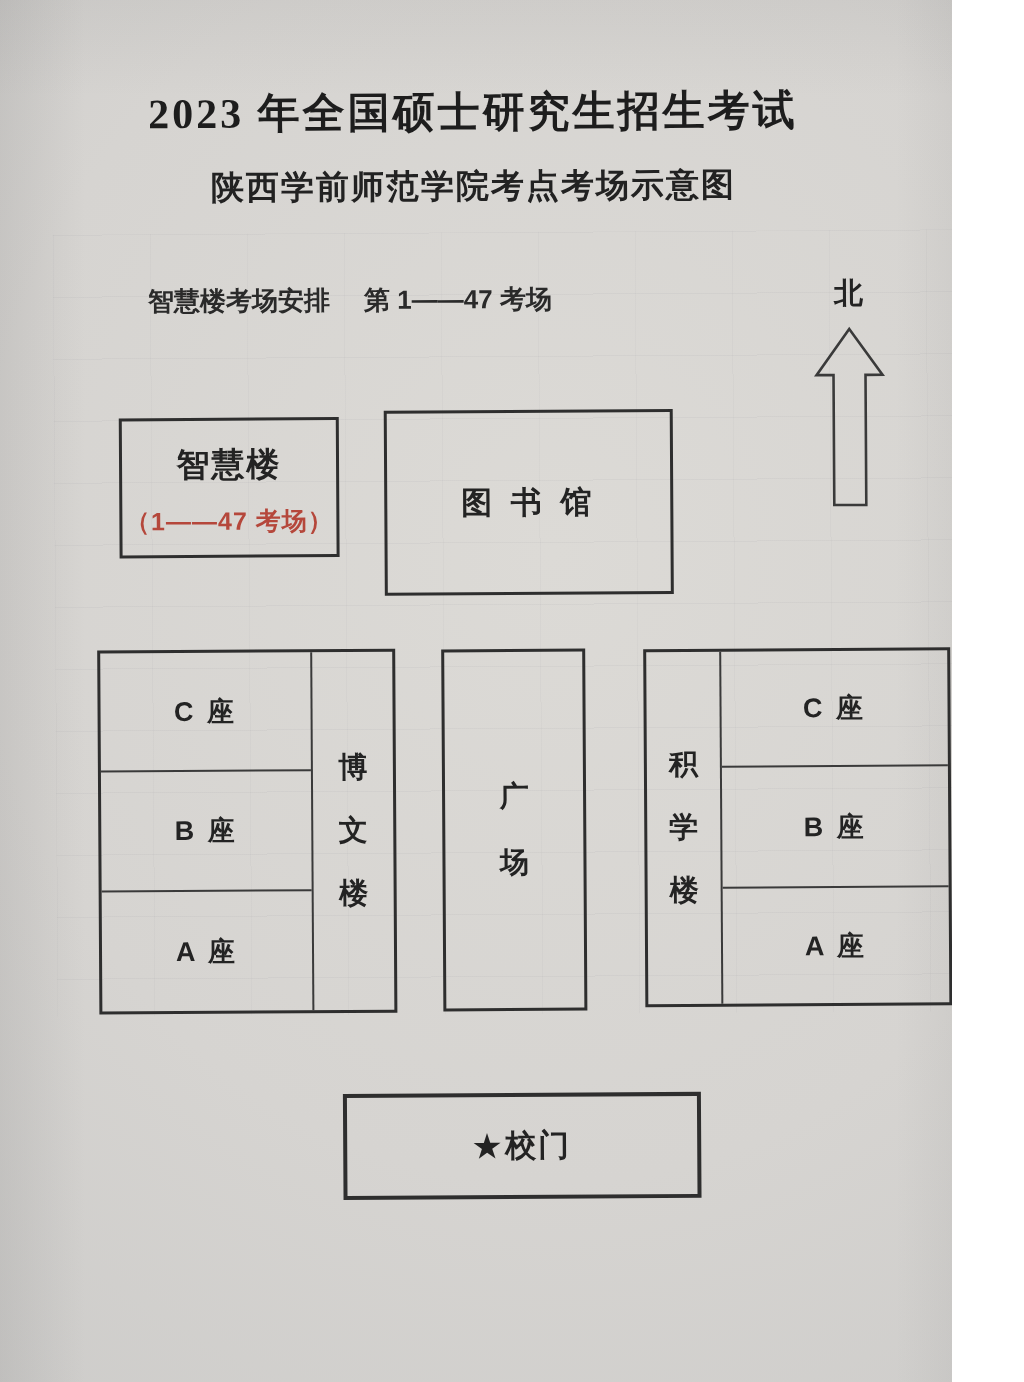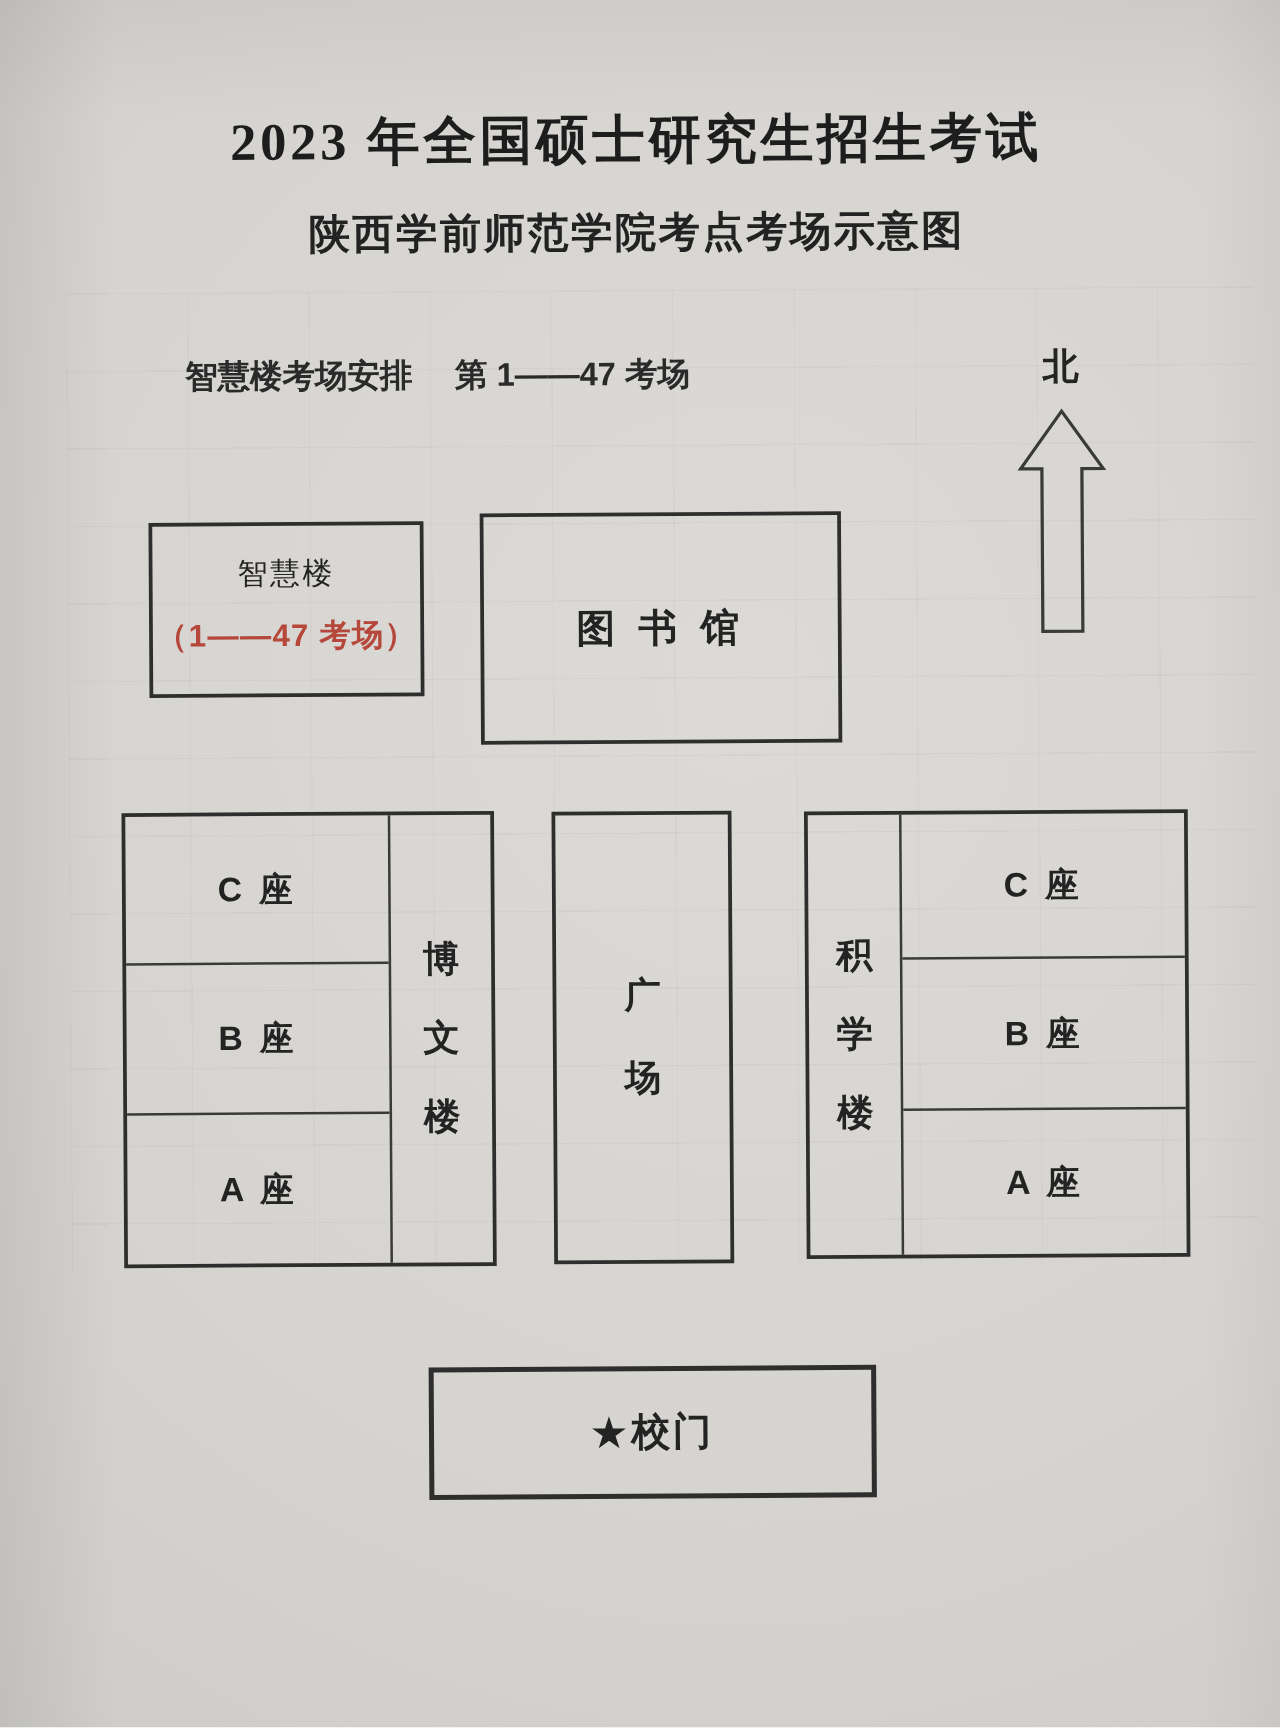--- a/index.html
+++ b/index.html
@@ -1,17 +1,17 @@
 <!DOCTYPE html>
 <html><head>
 <meta charset="utf-8">
 <style>
   html,body { margin:0; padding:0; }
   .page {
-    position:relative; width:1024px; height:1382px; overflow:hidden;
+    position:relative; width:952px; height:1382px; overflow:hidden;
     background:
       linear-gradient(90deg, rgba(70,70,72,0.10) 0%, rgba(70,70,72,0.0) 9%),
       linear-gradient(180deg, rgba(70,70,72,0.06) 0%, rgba(70,70,72,0.0) 7%),
       linear-gradient(270deg, rgba(70,70,72,0.05) 0%, rgba(70,70,72,0.0) 6%),
       radial-gradient(125% 95% at 58% 40%, #dcdad6 0%, #d6d4d1 48%, #cccbc9 85%, #c5c4c2 100%);
     font-family:"Liberation Sans", sans-serif;
     color:#232323;
   }
   .content { position:absolute; inset:0; transform:rotate(-0.35deg); transform-origin:512px 620px; }
 
@@ -36,21 +36,21 @@
   .note-row { position:absolute; top:282px; left:150px; font-size:26px; font-weight:bold; color:#2a2a2a; }
   .note-range { margin-left:34px; }
 
   .north-label { position:absolute; top:276px; left:836px; font-size:29px; font-weight:bold; }
   .north-arrow { position:absolute; top:328px; left:815px; }
 
   .bbox { position:absolute; border:3px solid #2e2e2e; box-sizing:border-box; }
 
   .zhihui { left:120px; top:416px; width:220px; height:140px;
     display:flex; flex-direction:column; align-items:center; padding-top:22px; gap:17px; }
-  .zhihui-name { font-size:24px; font-weight:normal; letter-spacing:2px; }
+  .zhihui-name { font-size:33px; font-weight:bold; letter-spacing:2px; }
   .zhihui-rooms { font-size:25px; font-weight:bold; color:#b5473b; letter-spacing:1px; }
 
   .library { left:385px; top:410px; width:289px; height:185px;
     display:flex; align-items:center; justify-content:center;
     font-size:31px; font-weight:bold; letter-spacing:5px; }
 
   .wing { display:flex; }
   .sections { flex:1 1 auto; display:flex; flex-direction:column; }
   .section { display:flex; align-items:center; justify-content:center;
     font-size:27px; font-weight:bold; letter-spacing:3px; }

